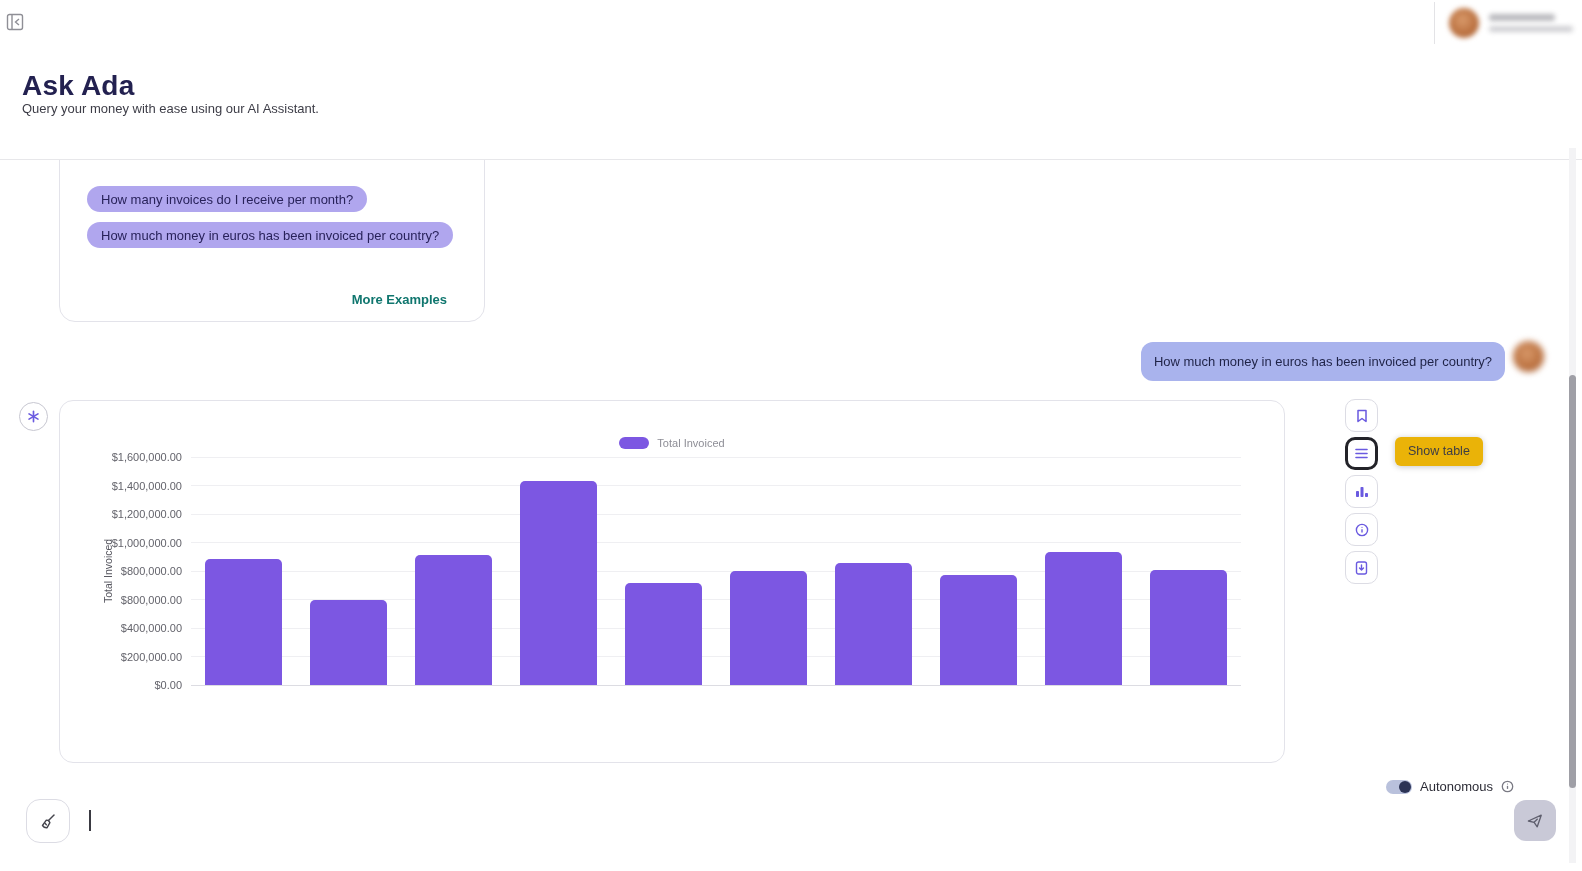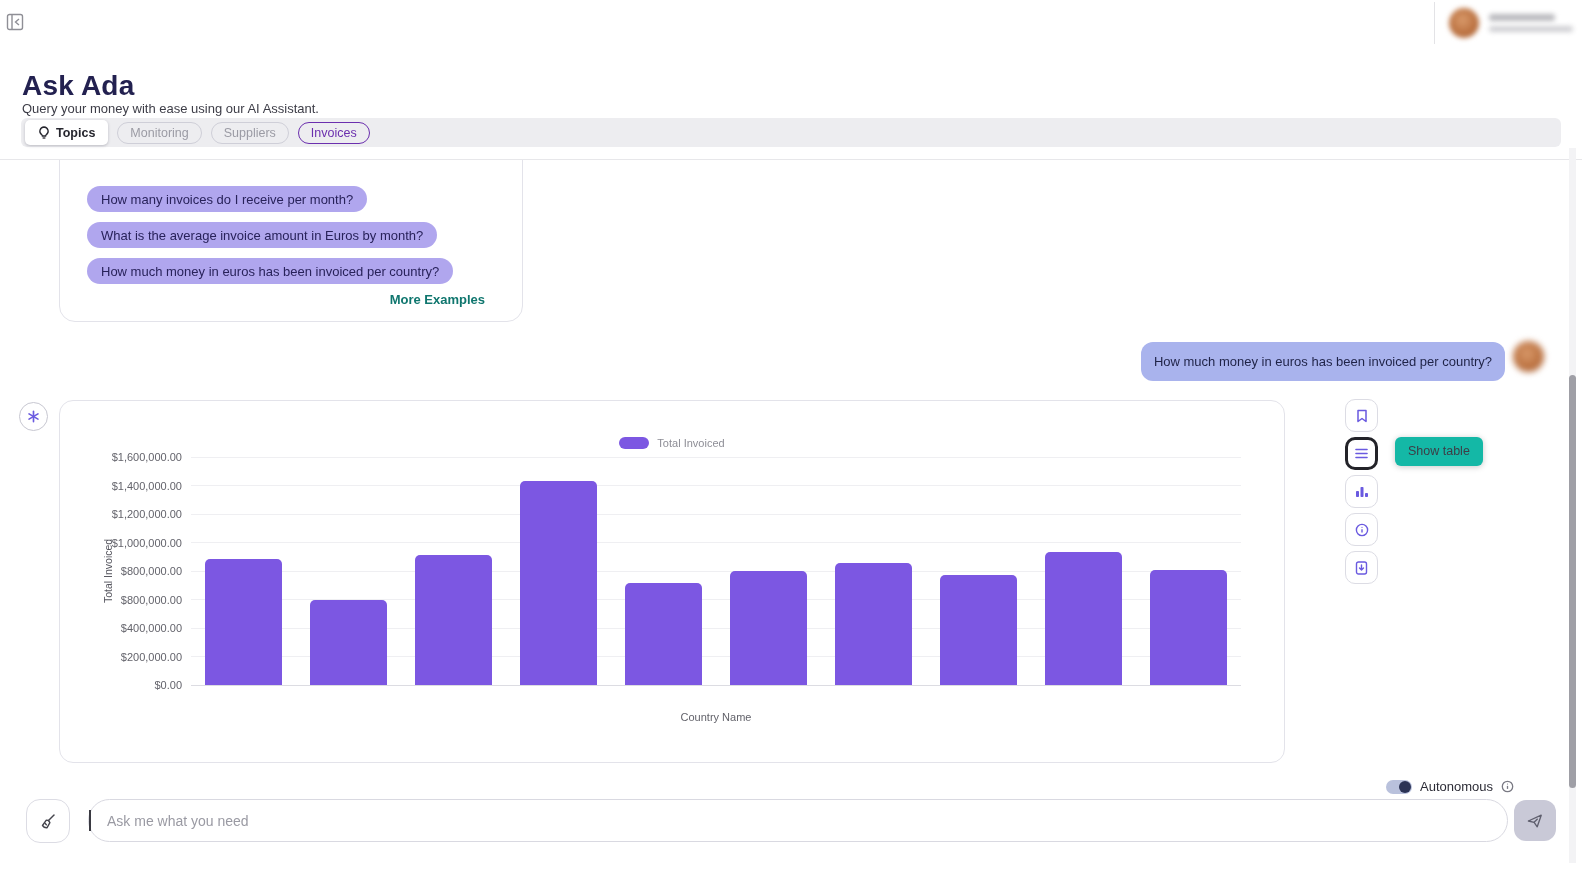--- a/index.html
+++ b/index.html
@@ -33,21 +33,21 @@
   .tab-pill { display:flex; align-items:center; height:22px; padding:0 12px; margin-left:9px;
     border:1px solid #cfcfd8; border-radius:12px; font-size:12.5px; color:#9b9ba4;
     background:transparent; cursor:pointer; }
   .tab-pill.selected { border-color:#6b2fae; color:#6b2fae; }
 
   .chat-divider { position:absolute; left:0; right:0; top:159px; height:1px; background:#e7e7ea; }
 
   
   .chat-area { position:absolute; left:0; top:160px; width:1582px; height:606px; overflow:hidden; }
 
-  .examples-card { position:absolute; left:59px; top:-30px; width:464px; height:192px;
+  .examples-card { position:absolute; left:59px; top:-30px; width:426px; height:192px;
     background:#fff; border:1px solid #e3e3ea; border-radius:16px;
     padding:55px 20px 0 27px; }
   .chip { display:inline-flex; align-items:center; height:26px; padding:0 14px;
     background:#b0a6ee; border-radius:16px; font-size:13px; color:#28225a;
     margin-bottom:10px; cursor:pointer; white-space:nowrap; }
   .chip-col { display:flex; flex-direction:column; align-items:flex-start; }
   .more-examples { position:absolute; right:37px; bottom:14px; font-size:13px; font-weight:700;
     color:#0f766e; cursor:pointer; }
 
   .user-row { position:absolute; left:0; top:182px; width:1582px; }
@@ -86,21 +86,21 @@
   .xlab { position:absolute; left:131px; top:310px; width:1050px; text-align:center;
     font-size:11px; color:#63636b; }
 
   
   .actions { position:absolute; left:1345px; top:239px; display:flex; flex-direction:column; gap:5px; }
   .action-btn { width:33px; height:33px; border-radius:10px; border:1px solid #dcdce4;
     background:#fff; display:flex; align-items:center; justify-content:center;
     color:#6a5ae0; cursor:pointer; }
   .action-btn.active { border:3px solid #232329; }
   .tooltip { position:absolute; left:1395px; top:277px; height:29px; line-height:29px;
-    padding:0 13px; background:#14b8a6; border-radius:6px; box-shadow:0 1px 6px rgba(0,0,0,.22);
+    padding:0 13px; background:#eab308; border-radius:6px; box-shadow:0 1px 6px rgba(0,0,0,.22);
     font-size:12.5px; color:#3d3d46; white-space:nowrap; }
 
   
   .autonomous-row { position:absolute; right:68px; top:779px; display:flex; align-items:center; gap:8px; }
   .toggle { position:relative; width:26px; height:14px; border-radius:7px; background:#b9c1dc; cursor:pointer; }
   .toggle .knob { position:absolute; right:1px; top:1px; width:12px; height:12px; border-radius:50%;
     background:#2b3355; }
   .autonomous-label { font-size:13px; color:#2c2c36; }
   .info-small { color:#7a7a84; display:flex; }
 
@@ -139,47 +139,28 @@
     <div class="user-avatar"></div>
     <div class="user-meta">
       <div class="l1"></div>
       <div class="l2"></div>
     </div>
   </div>
 
   <div class="page-title">Ask Ada</div>
   <div class="page-subtitle">Query your money with ease using our AI Assistant.</div>
 
-  <div class="tabbar">
-    <div class="tab-active">
-      <svg width="12" height="14" viewBox="0 0 12 14" fill="none" stroke="#26262e" stroke-width="1.3">
-        <path d="M6 1a4.2 4.2 0 0 0-2.4 7.6c.5.4.8.9.8 1.4h3.2c0-.5.3-1 .8-1.4A4.2 4.2 0 0 0 6 1z"></path>
-        <line x1="4.6" y1="12" x2="7.4" y2="12"></line>
-      </svg>
-      <span>Topics</span>
-    </div>
-    <div class="tab-pill">
-      <span>Monitoring</span>
-    </div>
-    <div class="tab-pill">
-      <span>Suppliers</span>
-    </div>
-    <div class="tab-pill selected">
-      <span>Invoices</span>
-    </div>
-  </div>
 
   <div class="chat-divider"></div>
 
   <div class="chat-area">
 
     <div class="examples-card">
       <div class="chip-col">
         <div class="chip">How many invoices do I receive per month?</div>
-        <div class="chip">What is the average invoice amount in Euros by month?</div>
         <div class="chip">How much money in euros has been invoiced per country?</div>
       </div>
       <div class="more-examples">More Examples</div>
     </div>
 
     <div class="user-row">
       <div class="user-bubble">How much money in euros has been invoiced per country?</div>
       <div class="bubble-avatar"></div>
     </div>
 
@@ -242,21 +223,20 @@
           <div class="bar-slot">
             <div class="bar" style="height: 48.125%; background: rgb(124, 87, 226);"></div>
           </div>
           <div class="bar-slot">
             <div class="bar" style="height: 58.125%; background: rgb(124, 87, 226);"></div>
           </div>
           <div class="bar-slot">
             <div class="bar" style="height: 50.3125%; background: rgb(124, 87, 226);"></div>
           </div>
         </div>
-      <div class="xlab">Country Name</div>
     </div>
 
     <div class="actions">
       <button class="action-btn">
         <svg width="12" height="14" viewBox="0 0 12 14" fill="none" stroke="currentColor" stroke-width="1.5">
           <path d="M2 1.5h8v11l-4-3-4 3z" stroke-linejoin="round"></path>
         </svg>
       </button>
       <button class="action-btn active">
         <svg width="13" height="11" viewBox="0 0 13 11" stroke="currentColor" stroke-width="1.6" stroke-linecap="round">
@@ -304,21 +284,20 @@
     </span>
   </div>
 
   <button class="broom-btn">
     <svg width="18" height="18" viewBox="0 0 18 18" fill="none" stroke="currentColor" stroke-width="1.4" stroke-linecap="round" stroke-linejoin="round">
       <line x1="15" y1="3" x2="9.5" y2="8.5"></line>
       <path d="M9.5 8.5l-2.2-0.4-3.8 5.4c1 1.5 2.6 2.4 4.6 2.2l2.8-5z"></path>
       <line x1="6.2" y1="11.5" x2="7.4" y2="12.7"></line>
     </svg>
   </button>
-  <input class="ask-input" value="" placeholder="Ask me what you need" style="">
   <div class="caret"></div>
   <button class="send-btn">
     <svg width="18" height="16" viewBox="0 0 20 18" fill="none" stroke="currentColor" stroke-width="1.5" stroke-linejoin="round">
       <path d="M2.5 9 L17 2.5 L12.5 15.5 L9 10.5 Z"></path>
       <line x1="9" y1="10.5" x2="13" y2="6.5"></line>
     </svg>
   </button>
 
   <div class="scroll-track"></div>
   <div class="scroll-thumb"></div>

